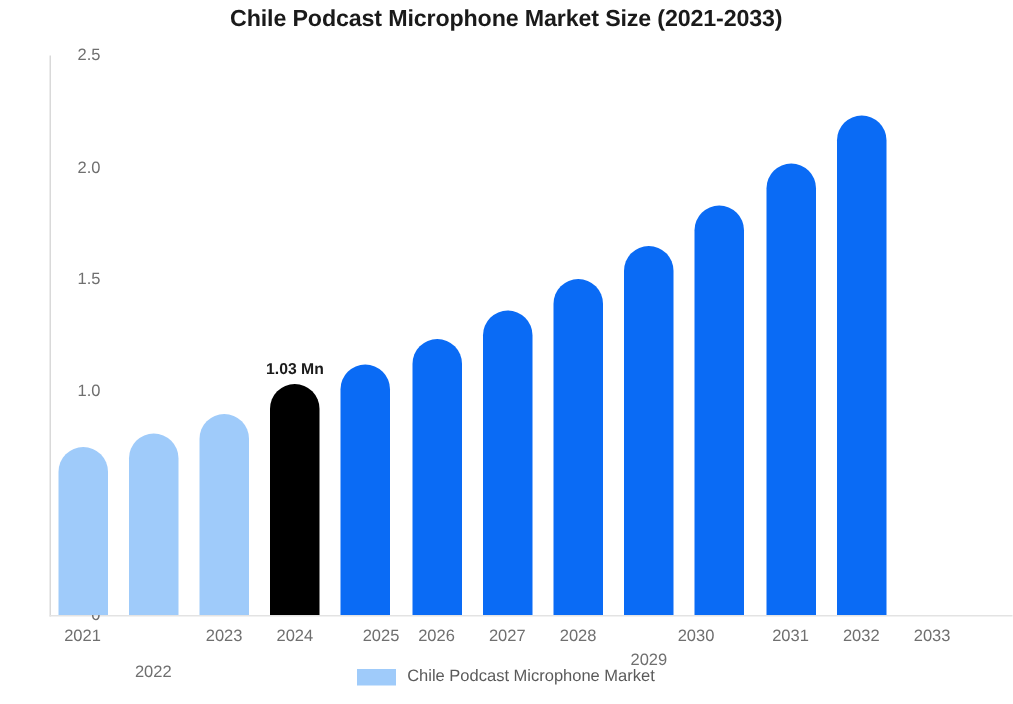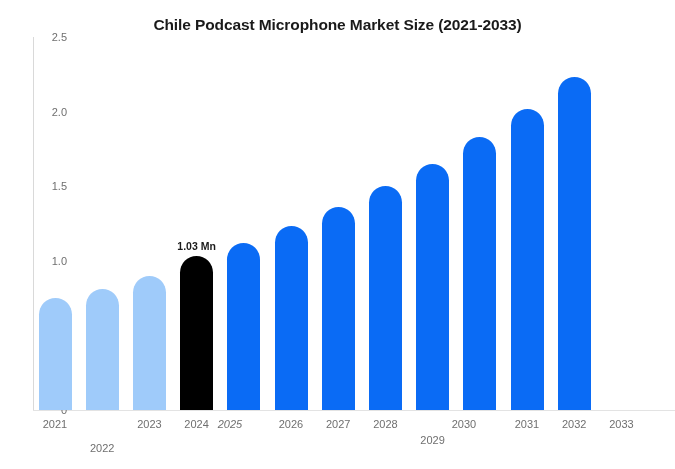--- a/index.html
+++ b/index.html
@@ -21,21 +21,21 @@
     top: 0;
     width: 675px;
     height: 469px;
     background: #ffffff;
   }
 
   
   #chart-title {
     position: absolute;
     left: 0;
-    top: 16px;
+    top: 4px;
     width: 675px;
     text-align: center;
     font-size: 15.5px;
     font-weight: bold;
     color: #1a1a1a;
     letter-spacing: -0.1px;
     white-space: nowrap;
   }
 
   
@@ -159,31 +159,35 @@
       <div class="y-tick-item" style="top: 37px;">2.5</div>
     </div>
 
   <div id="plot-area"></div>
 
   <div id="x-ticks">
       <div class="x-tick-item" style="left: 25px;">2021</div>
       <div class="x-tick-item" style="left: 72.2px; margin-top: 24px;">2022</div>
       <div class="x-tick-item" style="left: 119.4px;">2023</div>
       <div class="x-tick-item" style="left: 166.6px;">2024</div>
-      <div class="x-tick-item" style="left: 200px; font-style: italic;">2025</div>
+      <div class="x-tick-item" style="left: 224px;">2025</div>
       <div class="x-tick-item" style="left: 261px;">2026</div>
       <div class="x-tick-item" style="left: 308.2px;">2027</div>
       <div class="x-tick-item" style="left: 355.4px;">2028</div>
       <div class="x-tick-item" style="left: 402.6px; margin-top: 16px;">2029</div>
       <div class="x-tick-item" style="left: 434px;">2030</div>
       <div class="x-tick-item" style="left: 497px;">2031</div>
       <div class="x-tick-item" style="left: 544.2px;">2032</div>
       <div class="x-tick-item" style="left: 591.4px;">2033</div>
     </div>
 
+  <div id="legend">
+    <div id="legend-swatch" style="background: rgb(159, 203, 250);"></div>
+    <div id="legend-label">Chile Podcast Microphone Market</div>
+  </div>
 
 <div class="bar-slot" style="left: 38.5px; top: 298.1px; height: 111.9px;">
       <div class="bar" style="height: 111.9px; background: rgb(159, 203, 250);"></div>
     </div>
     <div class="bar-slot" style="left: 85.7px; top: 289.148px; height: 120.852px;">
       <div class="bar" style="height: 120.852px; background: rgb(159, 203, 250);"></div>
     </div>
     <div class="bar-slot" style="left: 132.9px; top: 275.72px; height: 134.28px;">
       <div class="bar" style="height: 134.28px; background: rgb(159, 203, 250);"></div>
     </div>

